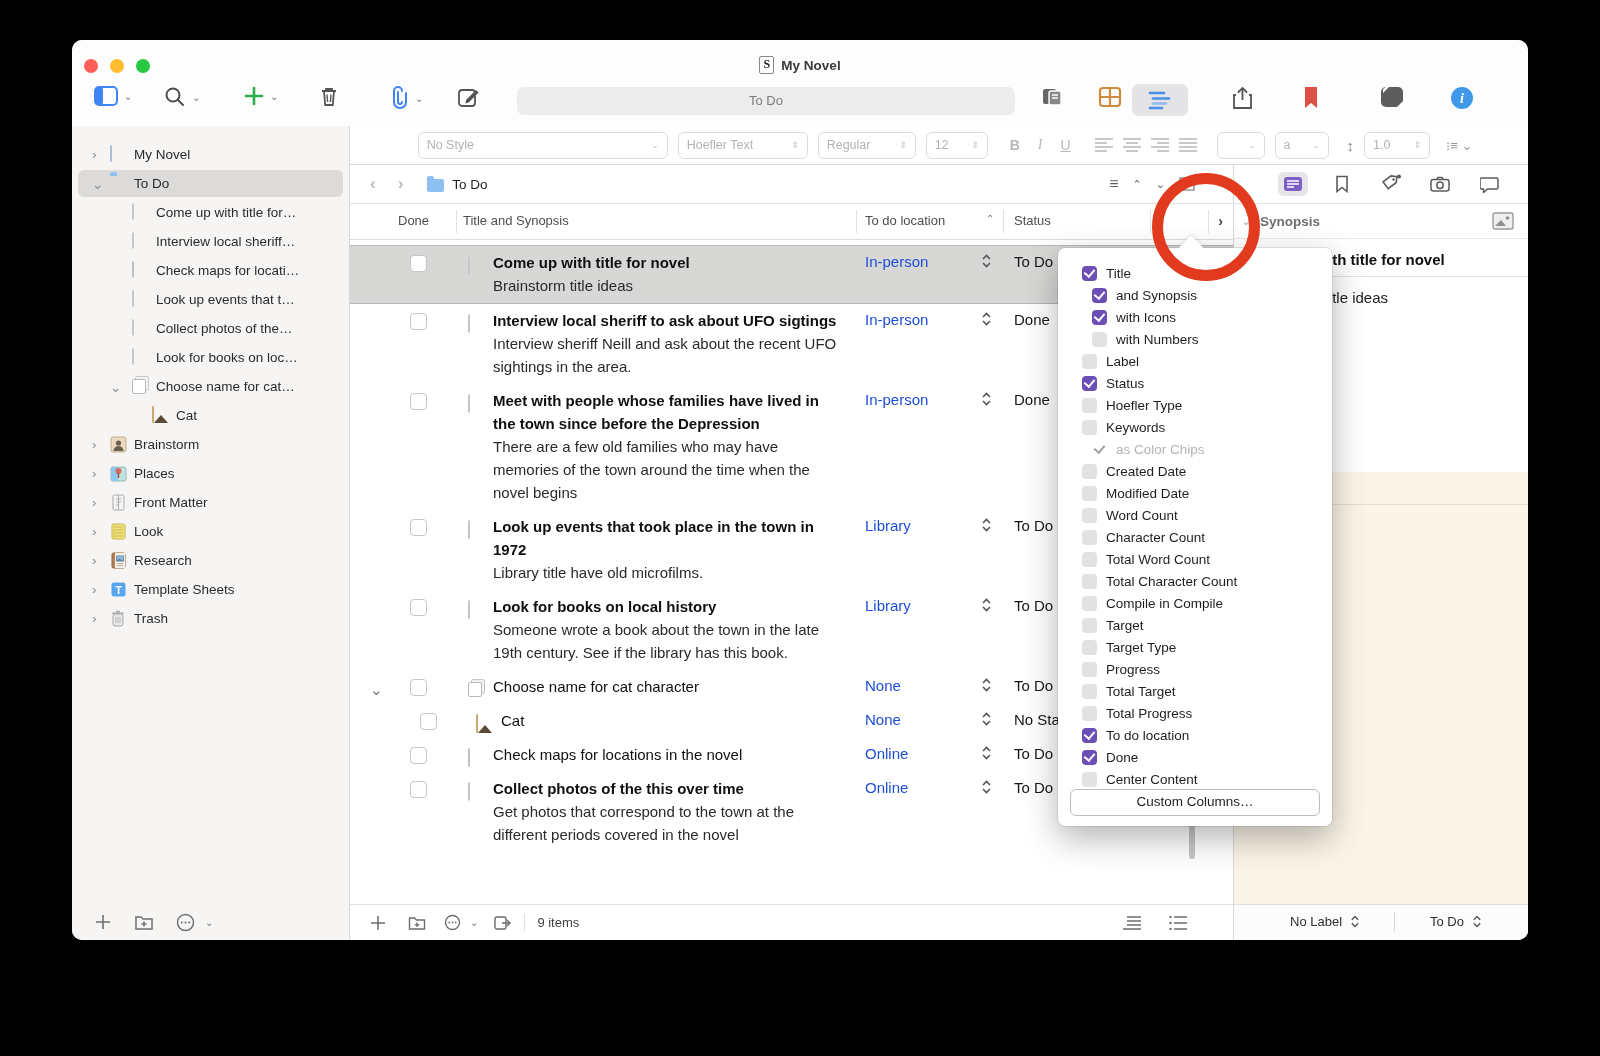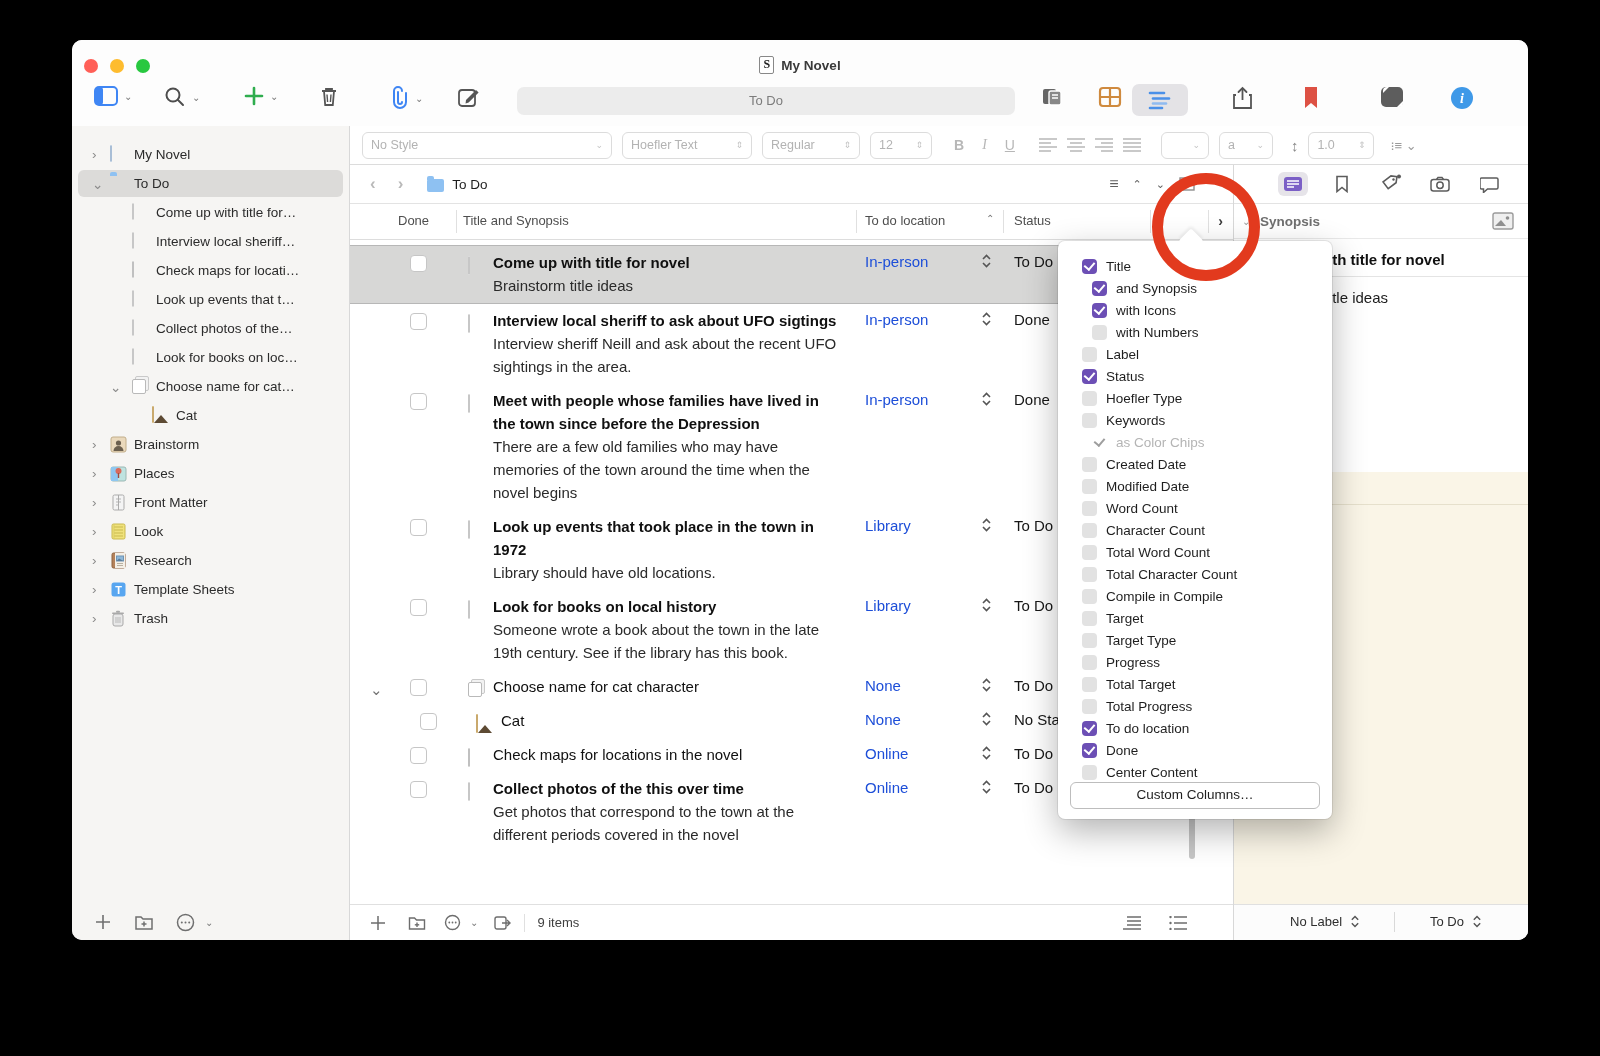--- a/index.html
+++ b/index.html
@@ -16,21 +16,21 @@
   .toolrow{position:absolute;left:0;top:40px;height:44px;width:100%;}
   .ti{position:absolute;top:6px;display:flex;align-items:center;color:#5d5d5d;}
   .chev-s{font-size:10px;color:#7a7a7a;margin-left:6px;}
   .qsearch{position:absolute;left:445px;top:7px;width:498px;height:28px;background:#ececec;border-radius:7px;color:#7c7c7c;font-size:13px;text-align:center;line-height:28px;}
   .pill{background:#e4e3e6;border-radius:7px;}
 
   
   .main{position:absolute;left:0;top:86px;right:0;bottom:0;display:flex;}
   .sidebar{width:277px;background:#f6f5f3;border-right:1px solid #d8d8d8;position:relative;flex:none;}
   .rightside{flex:1;display:flex;flex-direction:column;min-width:0;}
-  .formatbar{height:38px;border-bottom:1px solid #dcdcdc;display:flex;align-items:center;gap:10px;padding-left:12px;color:#b3b3b3;flex:none;background:#fff;}
+  .formatbar{height:38px;border-bottom:1px solid #dcdcdc;display:flex;align-items:center;gap:10px;padding-left:12px;color:#b3b3b3;flex:none;background:#fff;justify-content:center;}
   .fctl{height:25px;border:1px solid #dcdcdc;border-radius:6px;display:flex;align-items:center;padding:0 8px;font-size:12.5px;color:#b3b3b3;background:#fff;}
   .fctl .stp{margin-left:auto;padding-left:10px;font-size:9px;color:#c4c4c4;}
   .fmt-btn{font-size:14px;color:#b7b7b7;padding:0 4px;}
   .alignsvg{display:block;}
 
   
   .tree{position:absolute;left:0;top:14px;width:100%;}
   .trow{position:relative;height:29px;display:flex;align-items:center;font-size:13.5px;color:#2b2b2b;}
   .trow .disc{position:absolute;left:20px;width:10px;color:#8b8b8b;}
   .trow .ticon{position:absolute;left:38px;width:17px;height:17px;}
@@ -105,21 +105,21 @@
   .syncard .sep{height:1px;background:#e4e4e4;margin:0 0 0 0;}
   .syncard .bodytxt{font-size:15px;color:#1c1c1c;margin:12px 14px;}
   .notes{position:absolute;left:0;top:307px;bottom:35px;width:100%;background:#faf5e7;}
   .notes .strip{height:32px;border-bottom:1px solid #e6e0cc;}
   .insp-footer{position:absolute;left:0;bottom:0;width:100%;height:35px;border-top:1px solid #e0e0e0;background:#fcfcfc;font-size:13px;color:#2e2e2e;}
   .insp-footer .seg1{position:absolute;left:56px;top:9px;display:flex;gap:8px;align-items:center;}
   .insp-footer .seg2{position:absolute;left:196px;top:9px;display:flex;gap:8px;align-items:center;}
   .insp-footer .fdv{position:absolute;left:160px;top:7px;width:1px;height:20px;background:#d9d9d9;}
 
   
-  .popover{position:absolute;left:986px;top:201px;width:274px;height:578px;background:#fff;border-radius:7px;box-shadow:0 12px 34px rgba(0,0,0,.3),0 0 0 1px rgba(0,0,0,.08);z-index:40;}
+  .popover{position:absolute;left:986px;top:208px;width:274px;height:578px;background:#fff;border-radius:7px;box-shadow:0 12px 34px rgba(0,0,0,.3),0 0 0 1px rgba(0,0,0,.08);z-index:40;}
   .popover .arrow{position:absolute;left:124px;top:-9px;width:18px;height:18px;background:#fff;transform:rotate(45deg);border-radius:3px;box-shadow:-2px -2px 3px rgba(0,0,0,.06);}
   .mlist{position:relative;padding-top:14px;}
   .mi{height:22px;display:flex;align-items:center;padding-left:24px;font-size:13.5px;color:#1e1e1e;}
   .mi .cb{width:15px;height:15px;border-radius:4px;background:#e2e2e2;margin-right:9px;flex:none;position:relative;}
   .mi.on .cb{background:#6c4fb5;}
   .mi.on .cb::after{content:"";position:absolute;left:4px;top:1.5px;width:5px;height:8px;border:solid #fff;border-width:0 2px 2px 0;transform:rotate(40deg);}
   .mi.ind{padding-left:34px;}
   .mi.dis{color:#b4b4b4;}
   .mi.dis .cb{background:transparent;}
   .mi.dis .cb::after{content:"";position:absolute;left:4px;top:1.5px;width:5px;height:8px;border:solid #9e9e9e;border-width:0 2px 2px 0;transform:rotate(40deg);}
@@ -536,21 +536,21 @@
                       <path d="M2 5 L5.5 1.5 L9 5 M2 9 L5.5 12.5 L9 9" fill="none" stroke="#555" stroke-width="1.6"></path>
                     </svg>
                   </span>
               <span class="ostat">Done</span>
             </div>
 
             <div class="orow">
               <span class="ochk"></span>
               <span class="oicon"><span class="ic-doclines"></span></span>
               <div class="otitle">Look up events that took place in the town in 1972</div>
-              <div class="osyn">Library should have old locations.</div>
+              <div class="osyn">Library title have old microfilms.</div>
               <span class="oloc">Library</span>
               <span class="ostep stepper">
                     <svg width="11" height="14" viewBox="0 0 11 14">
                       <path d="M2 5 L5.5 1.5 L9 5 M2 9 L5.5 12.5 L9 9" fill="none" stroke="#555" stroke-width="1.6"></path>
                     </svg>
                   </span>
               <span class="ostat">To Do</span>
             </div>
 
             <div class="orow">

